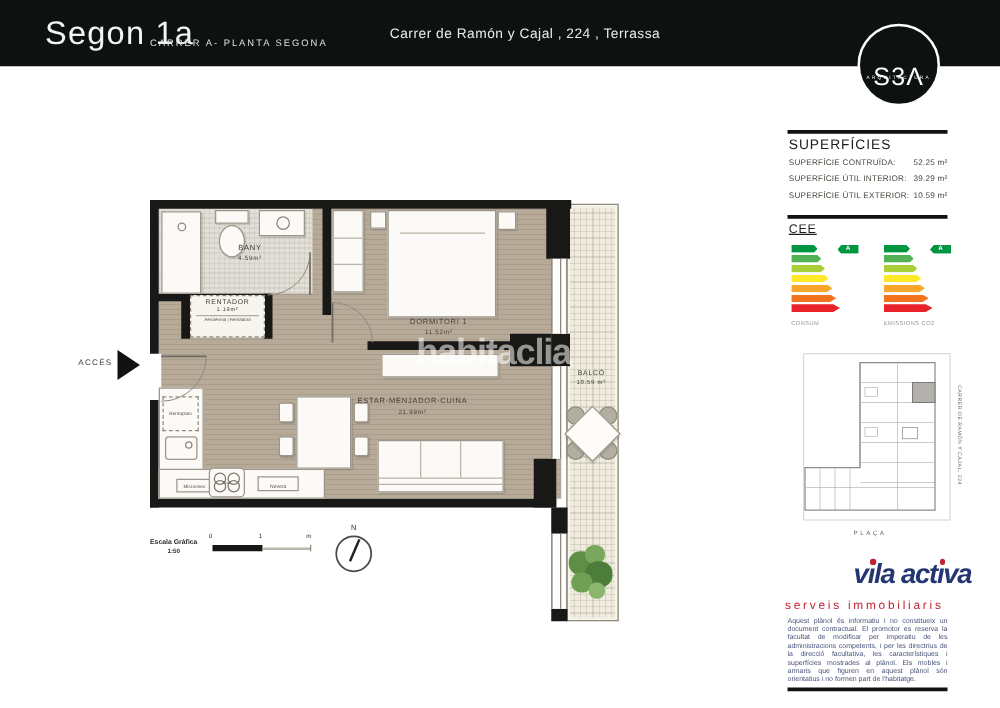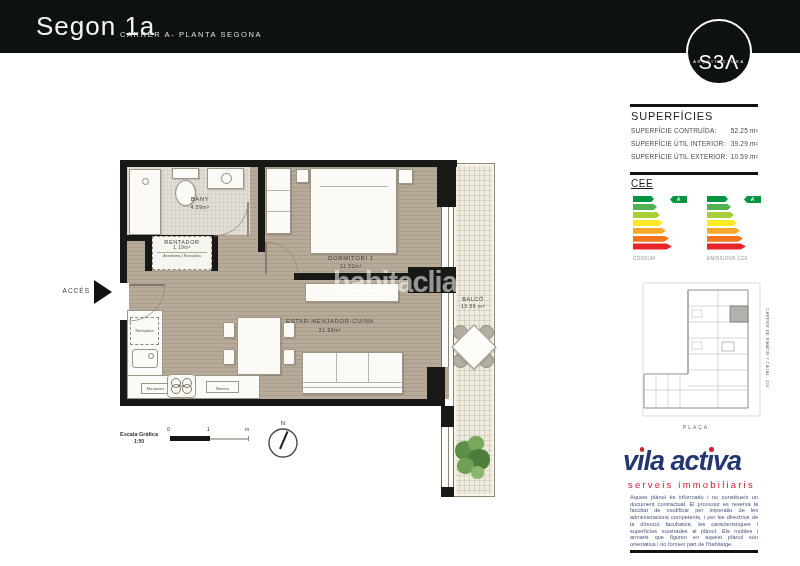--- a/index.html
+++ b/index.html
@@ -30,38 +30,39 @@
   .furn{background:#fbfaf6;border:1px solid #9b968a;box-sizing:border-box;box-shadow:1px 1px 1px rgba(0,0,0,.15);}
   .lbl{color:#413e37;letter-spacing:.6px;text-align:center;white-space:nowrap;}
   .tinylbl{color:#55524a;text-align:center;white-space:nowrap;overflow:hidden;}
   .ebar{position:absolute;left:0;height:6.2px;clip-path:polygon(0 0,86% 0,100% 50%,86% 100%,0 100%);}
   .echart{position:absolute;width:58px;height:56px;}
   .etag{position:absolute;top:0;left:37px;width:17px;height:7px;color:#fff;font-size:5px;font-weight:bold;
         line-height:7px;text-align:center;clip-path:polygon(0 50%,18% 0,100% 0,100% 100%,18% 100%);}
   .rule{position:absolute;left:630px;width:128px;height:3px;background:#111;}
   .srow{position:absolute;left:631px;width:127px;display:flex;justify-content:space-between;
         font-size:6.5px;color:#4a473f;letter-spacing:.2px;}
-  .brand{position:absolute;left:616px;top:446px;width:132px;text-align:center;font-size:27px;font-weight:bold;
+  .brand{position:absolute;left:664px;top:446px;width:132px;text-align:center;font-size:22px;font-weight:bold;
          font-style:italic;color:#243672;letter-spacing:-1px;}
   .bi{position:relative;}
   .bd{position:absolute;left:45%;top:1px;width:4.5px;height:4.5px;border-radius:50%;background:#c42132;}
   .tagline{position:absolute;left:628px;top:479px;width:132px;text-align:left;font-size:9.5px;
            color:#c42132;letter-spacing:2.2px;}
   .disc{position:absolute;left:630px;top:494px;width:128px;font-size:5.6px;line-height:1.2;
         color:#49557c;text-align:justify;}
   .wm{position:absolute;left:333px;top:266px;font-size:29px;font-weight:bold;color:rgba(255,255,255,.55);
       letter-spacing:-1px;z-index:50;}
   svg{position:absolute;}
 </style>
 </head>
 <body>
 
 <div class="topbar">
   <div class="h-title">Segon 1a</div>
   <div class="h-sub">CARRER A- PLANTA SEGONA</div>
+  <div class="h-addr">Carrer de Ramón y Cajal , 224 , Terrassa</div>
 </div>
 <div class="logo">
   <div class="logo-t">S3Λ</div>
   <div class="logo-s">ARQUITECTURA</div>
 </div>
 
 <div class="abs balc" style="left:453px;top:163px;width:42px;height:334px;"></div>
 <div class="abs wood" style="left:127px;top:167px;width:322px;height:232px;"></div>
 <div class="abs tile" style="left:127px;top:167px;width:123px;height:68px;"></div>
 

